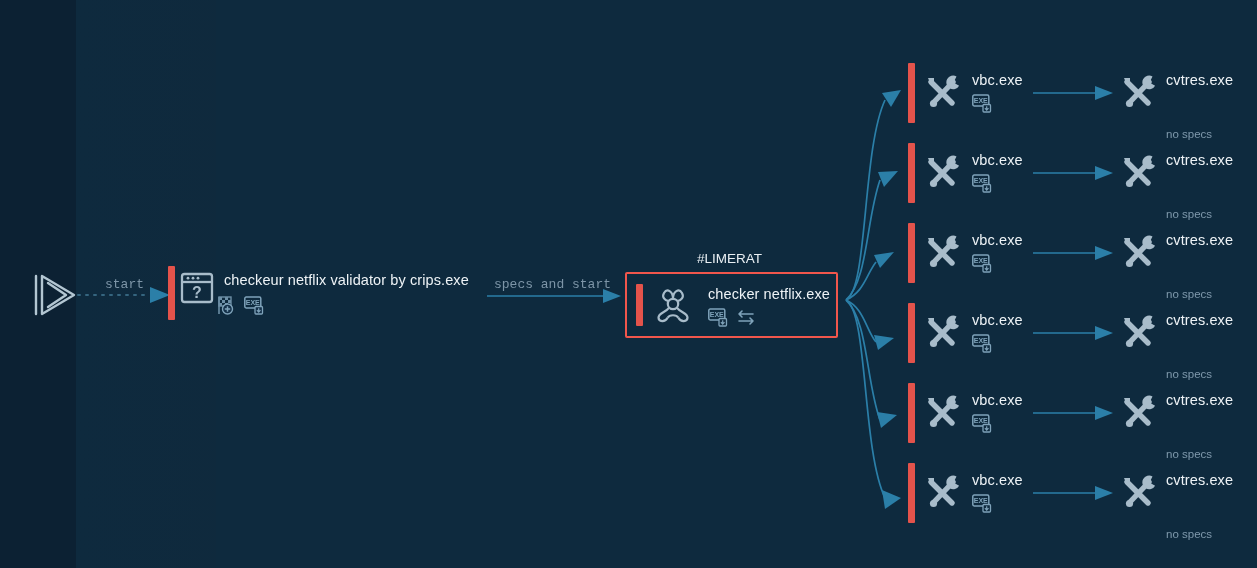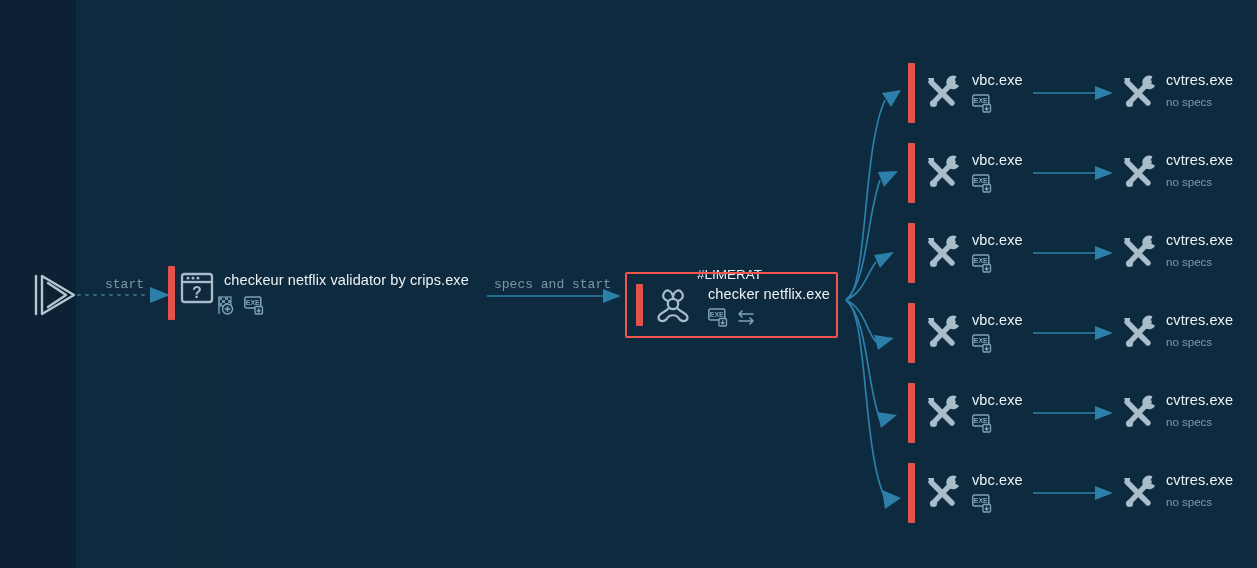--- a/index.html
+++ b/index.html
@@ -53,40 +53,40 @@
     color: #eef3f6;
     font-size: 14.5px;
     white-space: nowrap;
     letter-spacing: .1px;
   }
   .subtitle {
     position: absolute;
     color: #7f99ac;
     font-size: 11.5px;
     white-space: nowrap;
+    margin-top: 32px;
   }
   .badges {
     position: absolute;
     display: flex; align-items: center; gap: 6px;
   }
 
   .edge-label {
     position: absolute;
     color: #7d95a7;
     font-family: Liberation Mono, monospace;
     font-size: 13px;
     white-space: nowrap;
   }
 
   .tag {
     position: absolute;
     color: #e9eff3;
     font-size: 13.5px;
     white-space: nowrap;
-    margin-top: 16px;
   }
 
   .redbox {
     position: absolute;
     border: 2.5px solid #f1564c;
     border-radius: 2px;
     background: transparent;
   }
 </style>
 </head>

